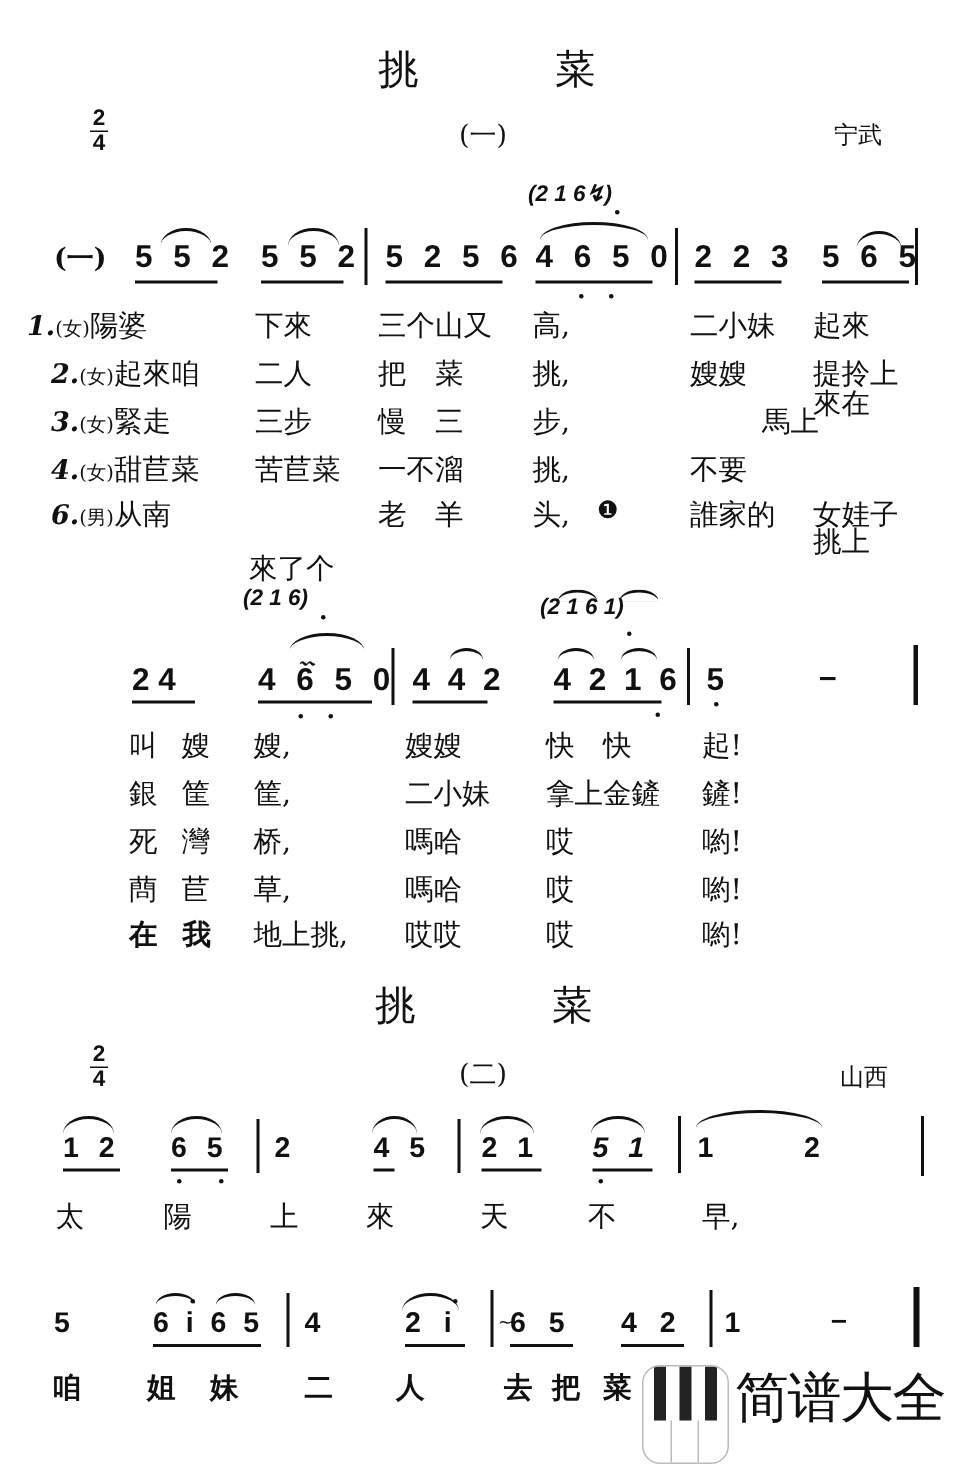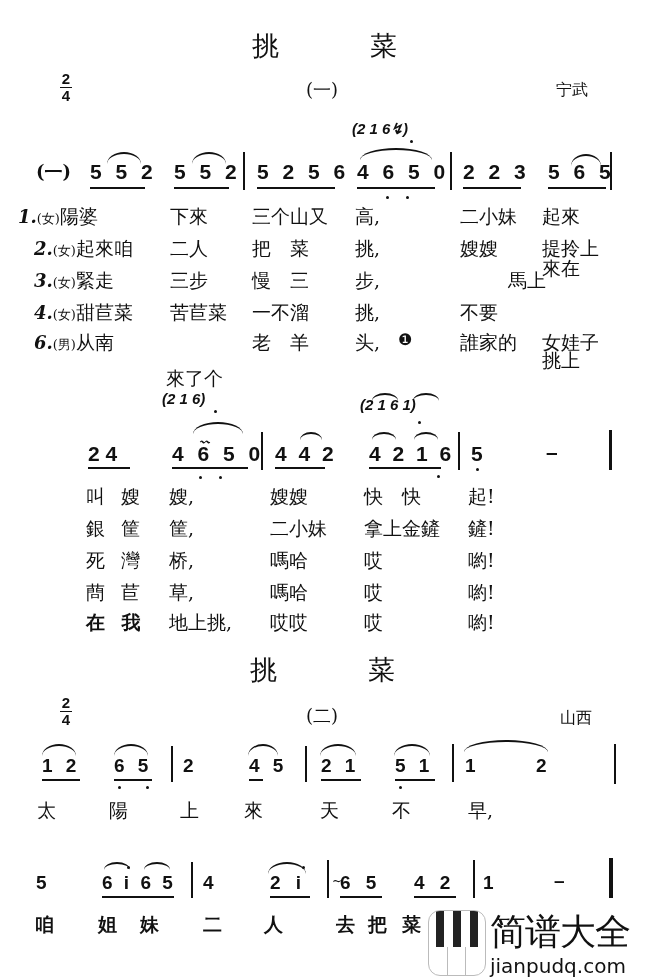--- a/index.html
+++ b/index.html
@@ -220,21 +220,21 @@
   <span class="abs note2" style="left:249px;top:755px;word-spacing:8px;">4 5</span>
   <div class="ul" style="left:249px;top:779px;width:14px;height:1.5px;"></div>
 
   <div class="bl" style="left:305px;top:746px;height:36px;"></div>
 
   <div class="arc" style="left:320px;top:744px;width:36px;"></div>
   <span class="abs note2" style="left:321px;top:755px;word-spacing:8px;">2 1</span>
   <div class="ul" style="left:321px;top:779px;width:40px;height:1.5px;"></div>
 
   <div class="arc" style="left:394px;top:744px;width:36px;"></div>
-  <span class="abs note2" style="left:395px;top:755px;word-spacing:8px;">5 1</span>
+  <span class="abs note2" style="left:395px;top:755px;word-spacing:8px;font-style:italic;">5 1</span>
   <div class="ul" style="left:395px;top:779px;width:40px;height:1.5px;"></div>
   <div class="dot" style="left:399px;top:786px;"></div>
 
   <div class="bl" style="left:452px;top:744px;height:38px;"></div>
 
   <div class="arc" style="left:464px;top:740px;width:84px;"></div>
   <span class="abs note2" style="left:465px;top:755px;">1</span>
   <span class="abs note2" style="left:536px;top:755px;">2</span>
 
   <div class="bl" style="left:614px;top:744px;height:40px;"></div>
@@ -292,14 +292,13 @@
 
 <div class="abs" style="left:428px;top:910px;width:199px;height:67px;">
   <div class="abs" style="left:0;top:0;width:56px;height:64px;border:1.5px solid #bbb;border-radius:12px;background:#fff;overflow:hidden;">
     <div class="abs" style="left:7px;top:0;width:8px;height:36px;background:#222;"></div>
     <div class="abs" style="left:24px;top:0;width:8px;height:36px;background:#222;"></div>
     <div class="abs" style="left:41px;top:0;width:8px;height:36px;background:#222;"></div>
     <div class="abs" style="left:18px;top:36px;width:1px;height:28px;background:#bbb;"></div>
     <div class="abs" style="left:36px;top:36px;width:1px;height:28px;background:#bbb;"></div>
   </div>
   <span class="abs wm-text" style="left:62px;top:-2px;font-size:36px;color:#111;letter-spacing:-1px;">简谱大全</span>
-  <span class="abs wm-text" style="left:62px;top:44px;font-size:20px;color:#111;">jianpudq.com</span>
 </div>
 
 </body></html>

